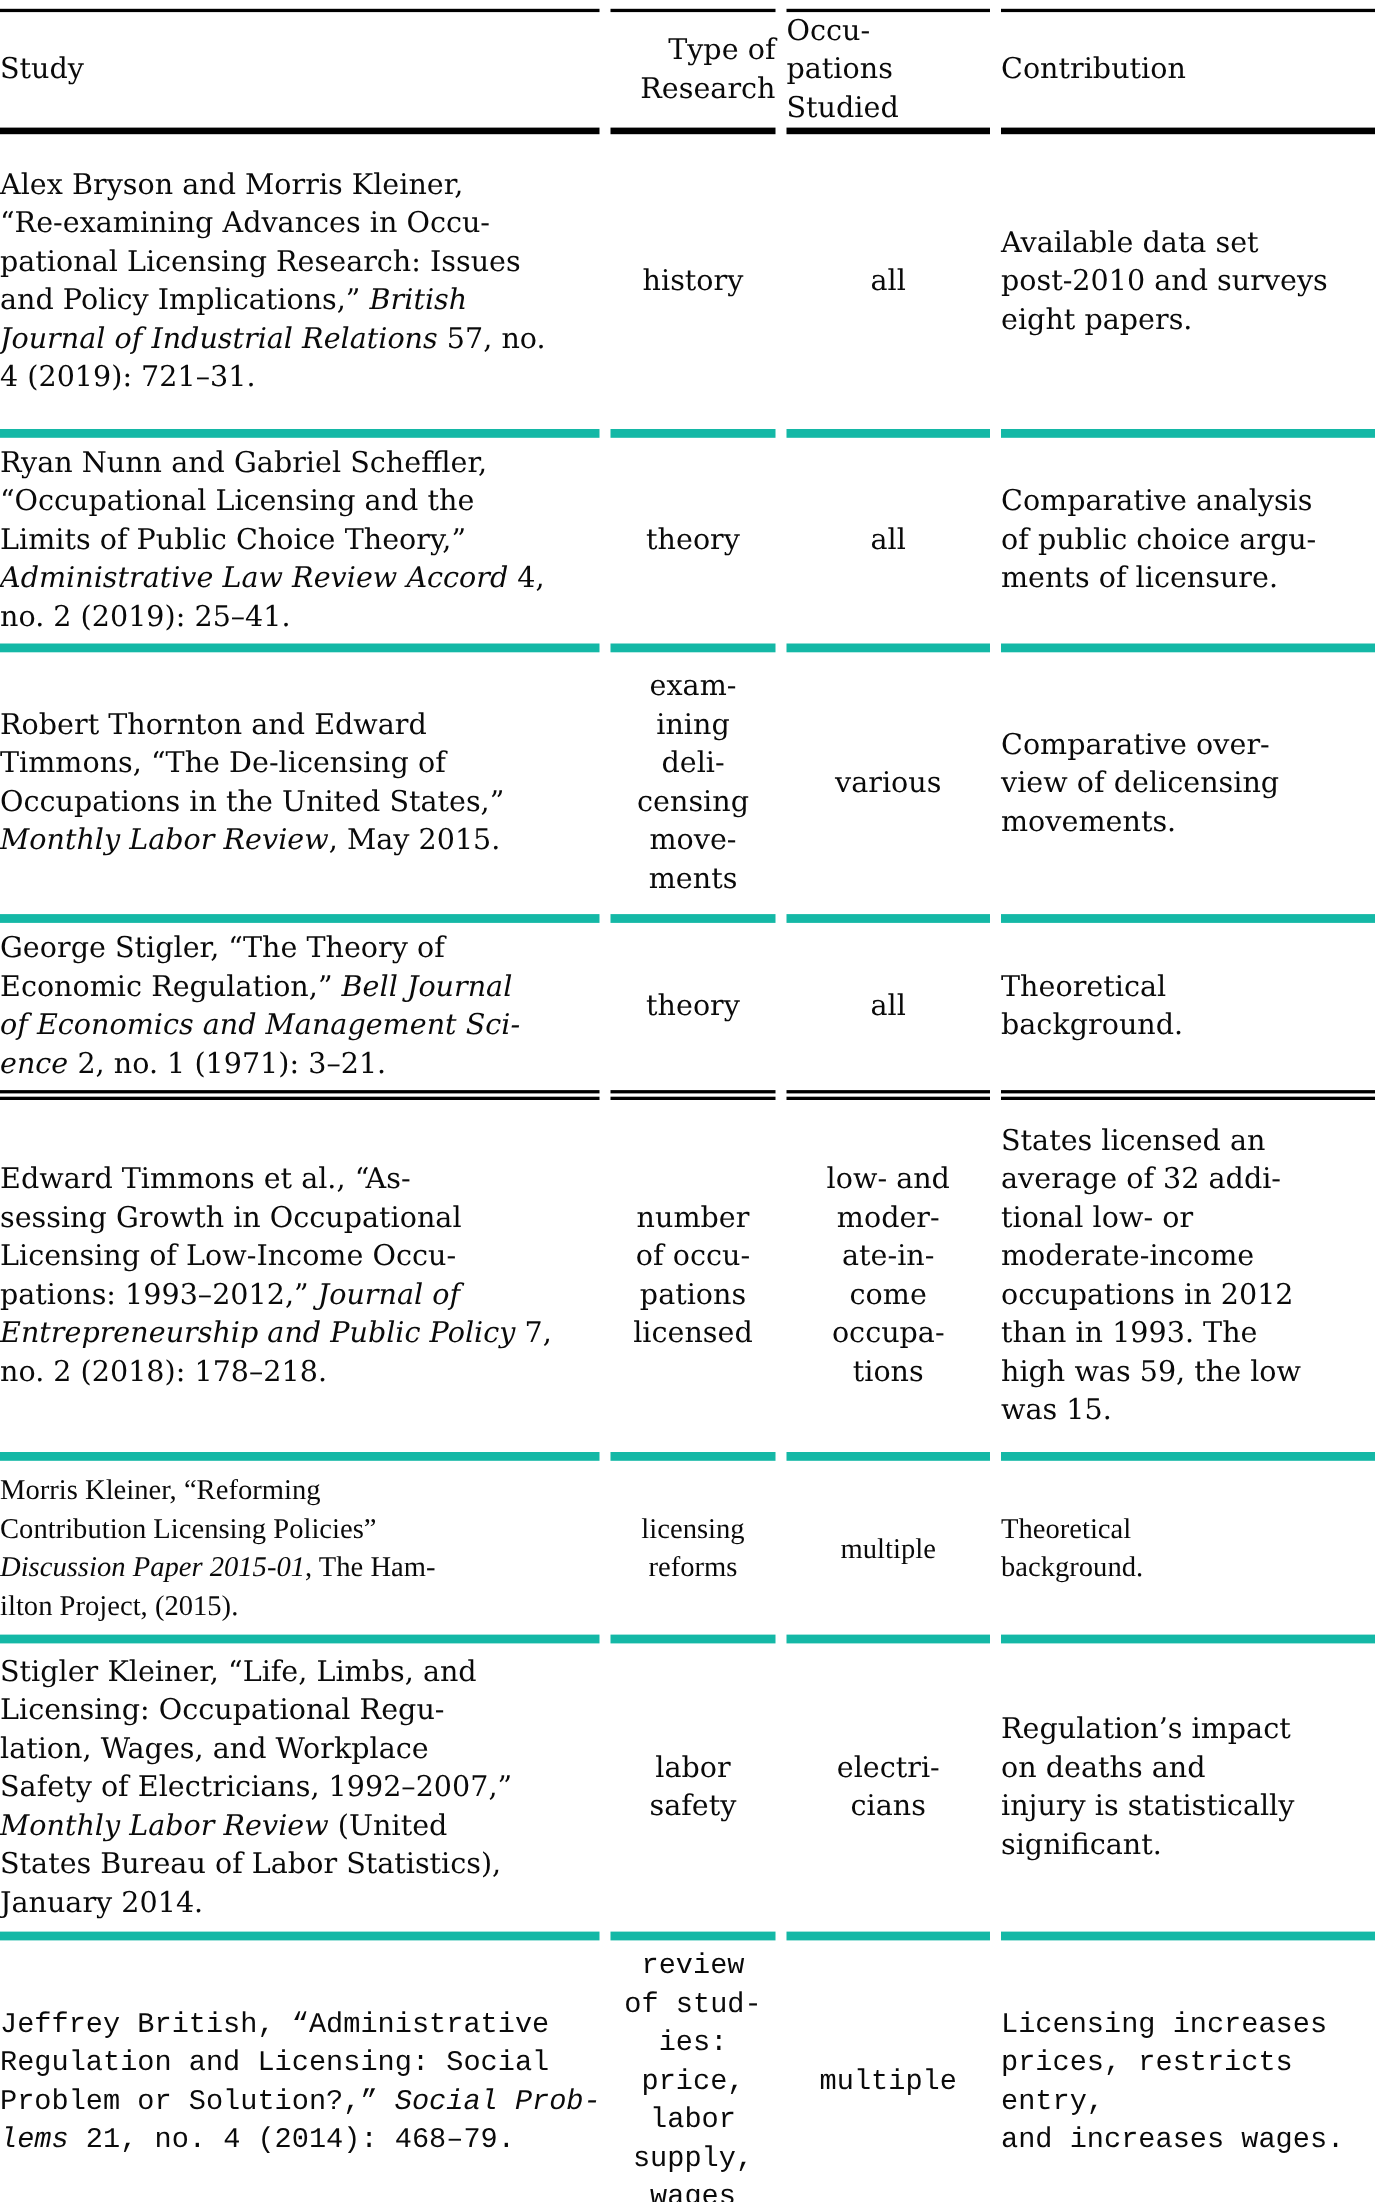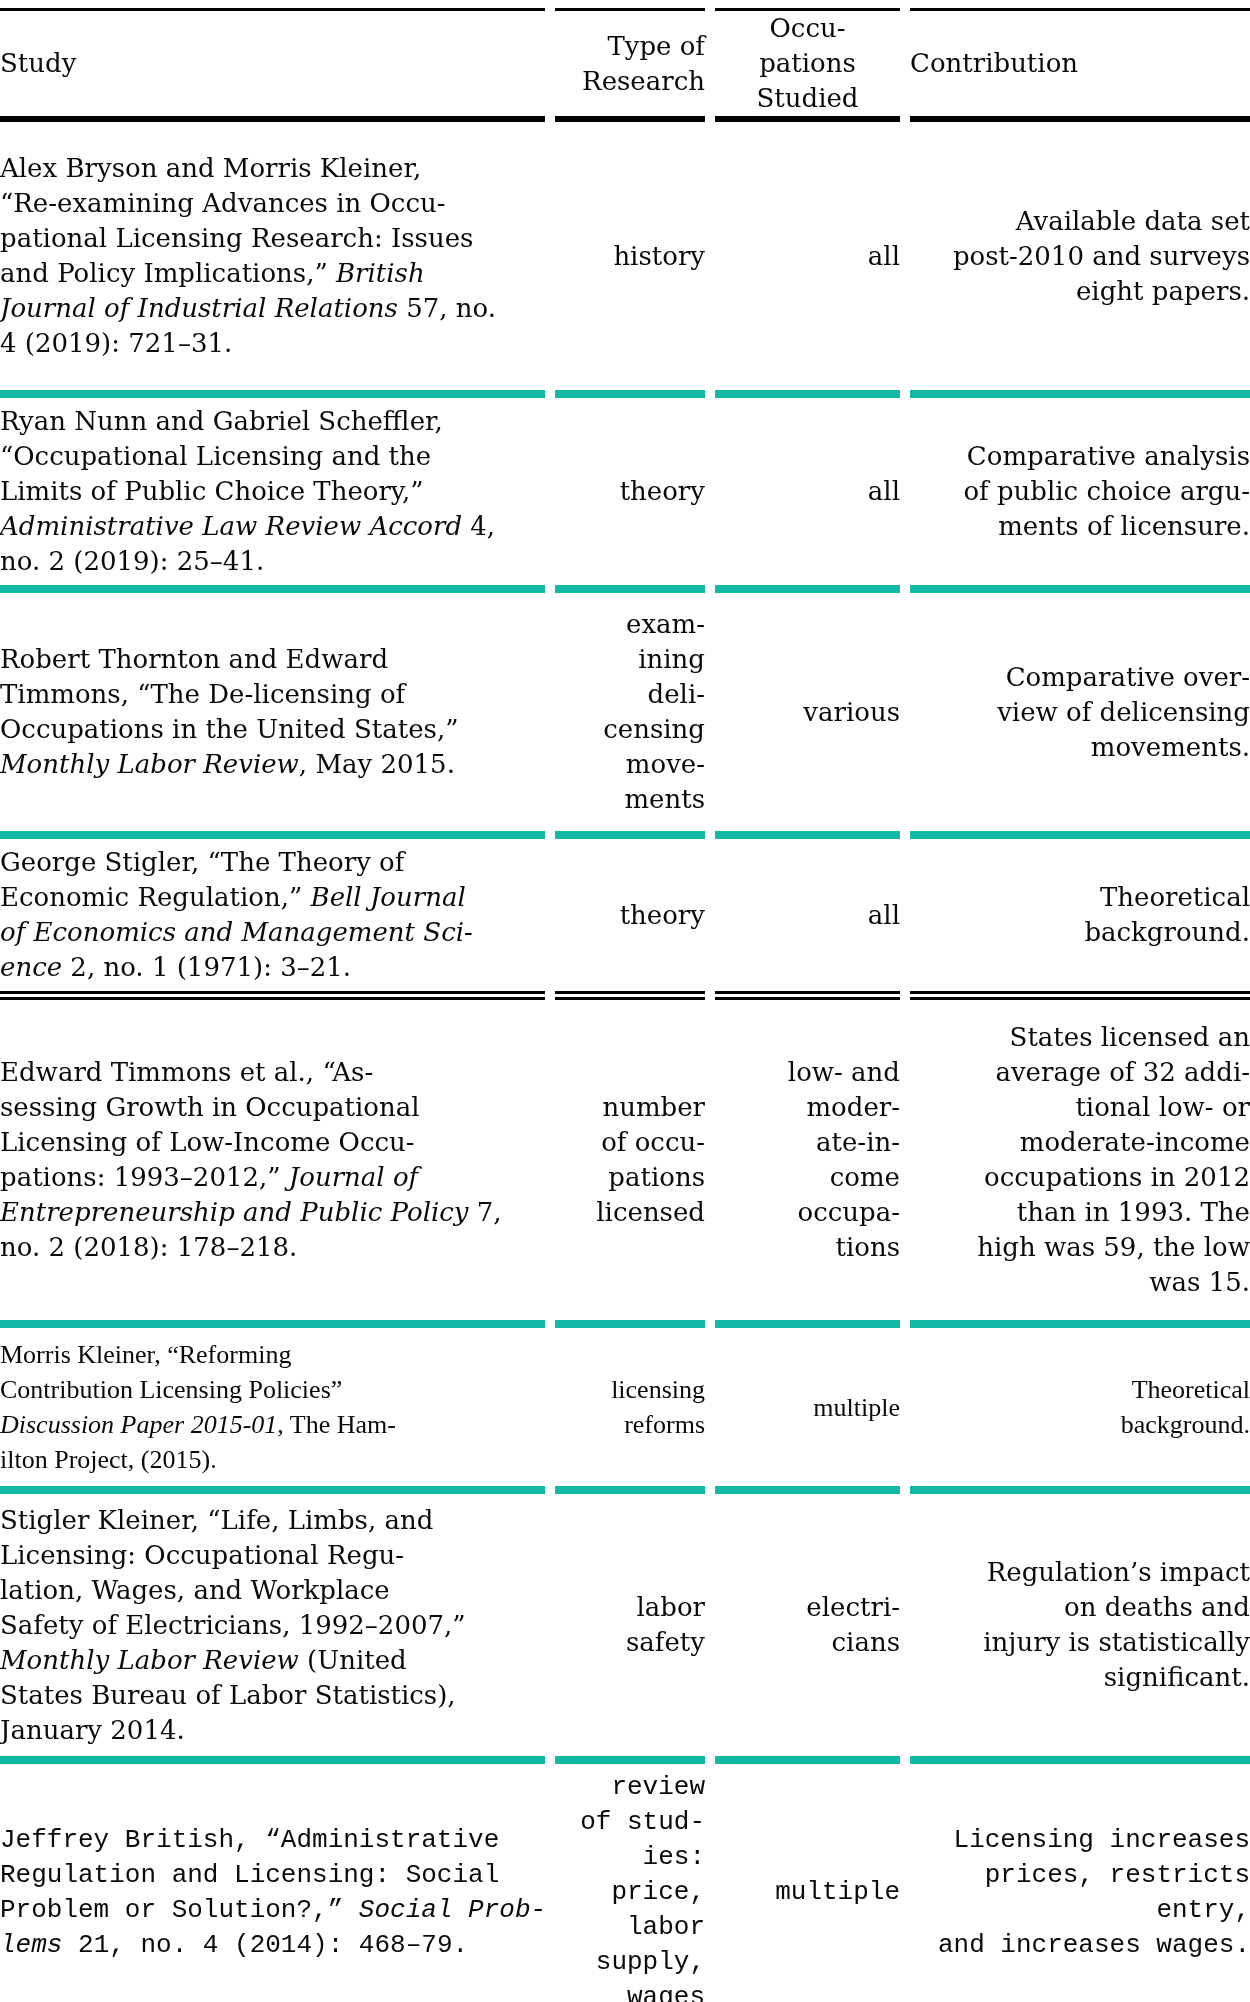--- a/index.html
+++ b/index.html
@@ -36,40 +36,40 @@
     border-top: 3px solid #000;
     border-bottom: 6px solid #000;
     font-weight: normal;
     vertical-align: middle;
     white-space: pre-line;
     height: 96px;
     padding: 0;
   }
   th.h-study   { text-align: left; }
   th.h-type    { text-align: right; }
-  th.h-occ     { text-align: center; margin-top: 28px; }
+  th.h-occ     { text-align: left; margin-top: 28px; }
   th.h-contrib { text-align: left; }
 
   tbody td {
     vertical-align: middle;
     padding: 6px 0;
     border-bottom: 8px solid #14b8a6;
   }
   tbody tr.double-sep td { border-bottom: 9px double #000; }
   tbody tr:last-child td { border-bottom: 7px double #000; font-family: Liberation Mono, monospace; }
 
   td.cell-study { text-align: left; }
   td.cell-study .line { white-space: nowrap; }
   td.cell-study .it { font-style: italic; }
   td.cell-type, td.cell-occ {
-    text-align: right;
+    text-align: center;
     white-space: pre-line;
   }
   td.cell-contrib {
-    text-align: right;
+    text-align: left;
     white-space: pre-line;
   }
 
   
   tbody tr:nth-child(1) { height: 276px; }
   tbody tr:nth-child(2) { height: 152px; }
   tbody tr:nth-child(3) { height: 246px; }
   tbody tr:nth-child(4) { height: 156px; }
   tbody tr:nth-child(5) { height: 328px; }
   tbody tr:nth-child(6) { height: 166px; font-family: Liberation Serif, serif; }

